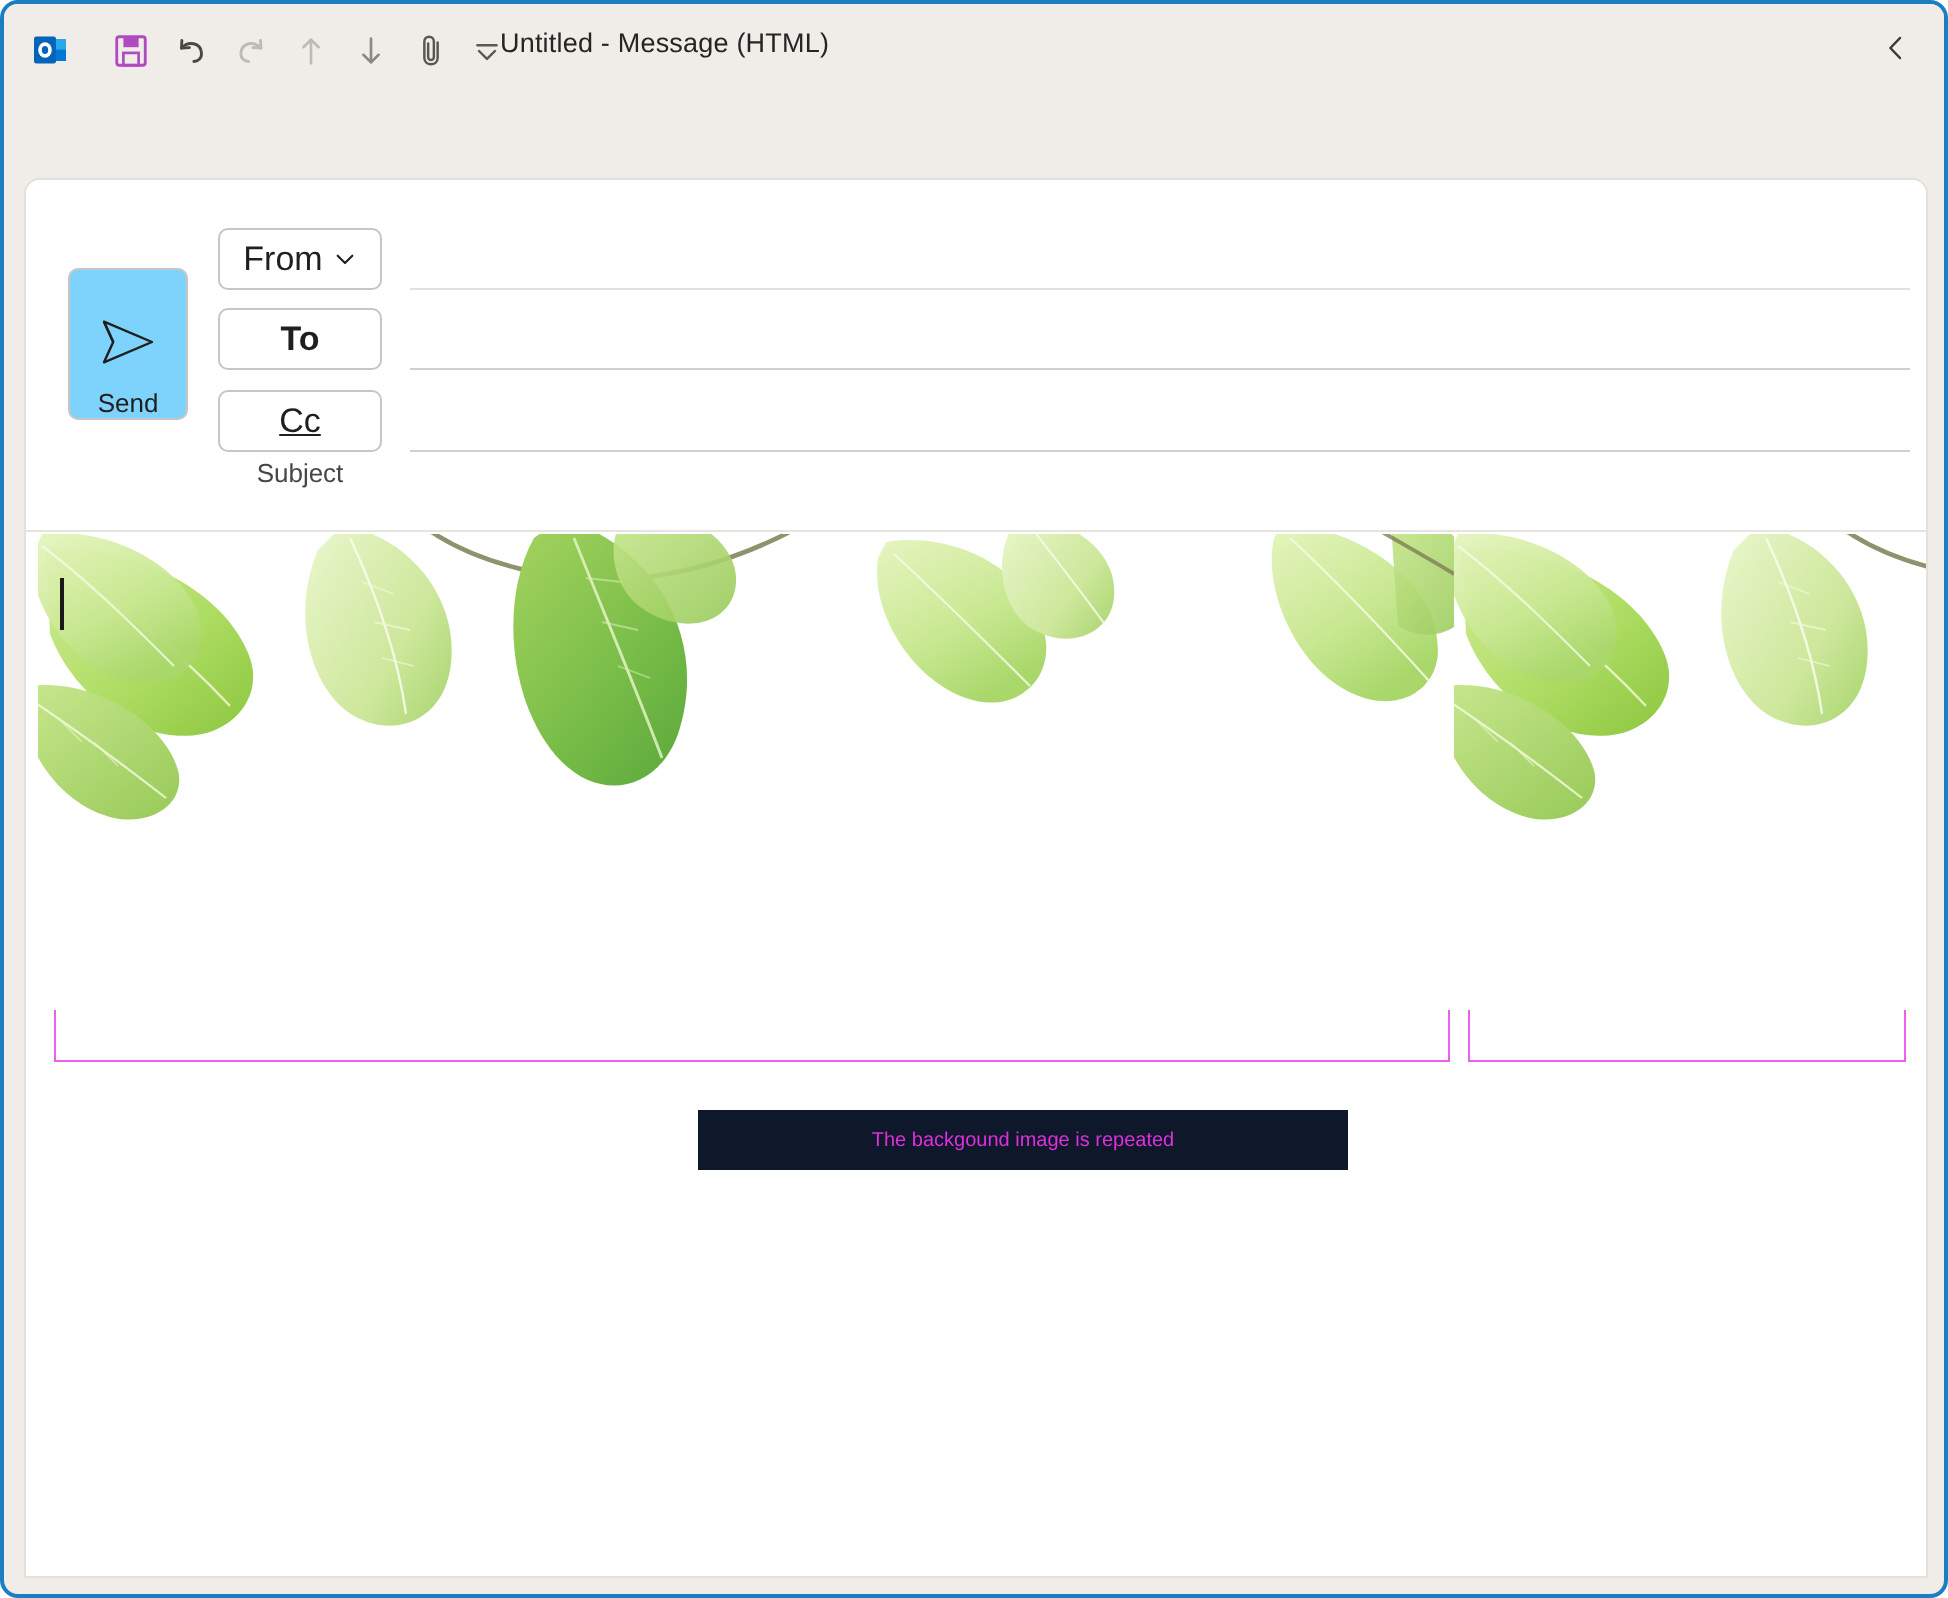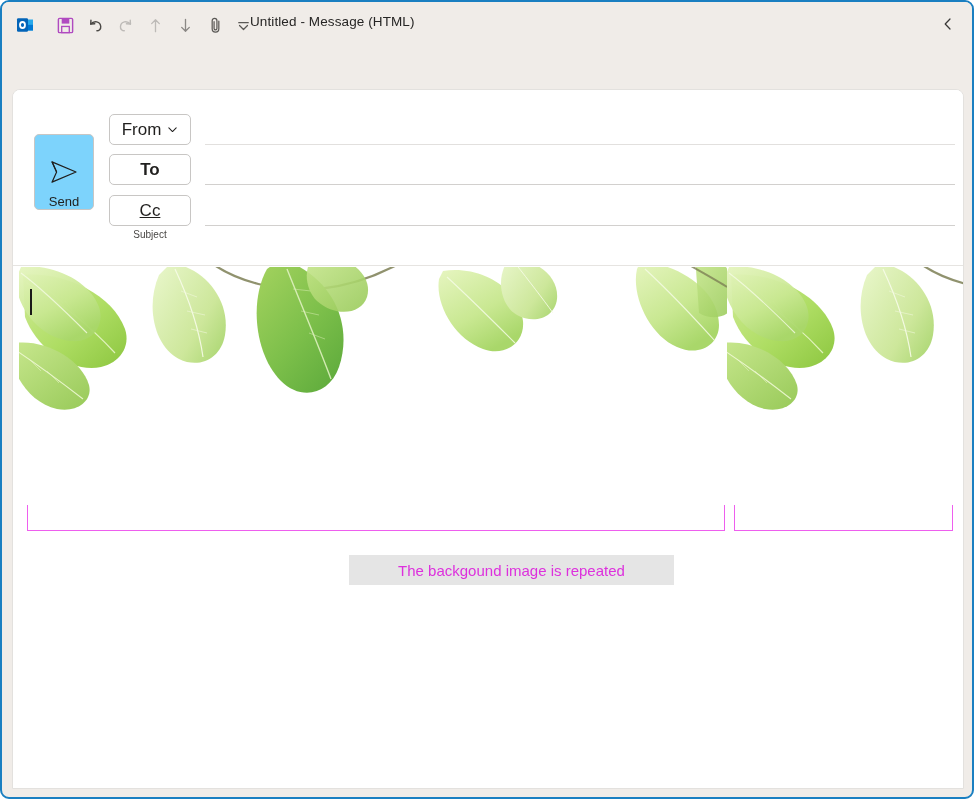--- a/index.html
+++ b/index.html
@@ -129,21 +129,21 @@
     cursor: default;
   }
   #btn-from { top: 24px; }
   #btn-to   { top: 64px; font-weight: bold; }
   #btn-cc   { top: 105px; text-decoration: underline; }
 
   #subject-label {
     position: absolute; left: 96px; top: 139px;
     width: 82px;
     text-align: center;
-    font-size: 10px; color: #494745;
+    font-size: 13px; color: #494745;
   }
 
   .hdr-line {
     position: absolute; left: 192px;
     width: 750px; height: 1px;
     background: #d2d0ce;
   }
   #line-1 { top: 54px;  background: #e2e0de; }
   #line-2 { top: 94px; }
   #line-3 { top: 135px; }
@@ -176,23 +176,23 @@
     border: 1.4px solid #ee5fee;
     border-top: none;
     background: transparent;
   }
   #anno-rect-1 { left: 14px;  top: 238px; width: 698px; height: 26px; }
   #anno-rect-2 { left: 721px; top: 238px; width: 219px; height: 26px; }
 
   #anno-label {
     position: absolute; left: 336px; top: 288px;
     width: 325px; height: 30px;
-    background: #e5e5e5;
+    background: #0f172a;
     display: flex; align-items: center; justify-content: center;
-    font-size: 15px; color: #dd30dd;
+    font-size: 10px; color: #dd30dd;
     white-space: nowrap;
   }
 
   
   #right-gutter {
     position: absolute; right: 0; top: 87px;
     width: 10px; height: 700px;
     background: #f0ece8;
   }
 </style>

